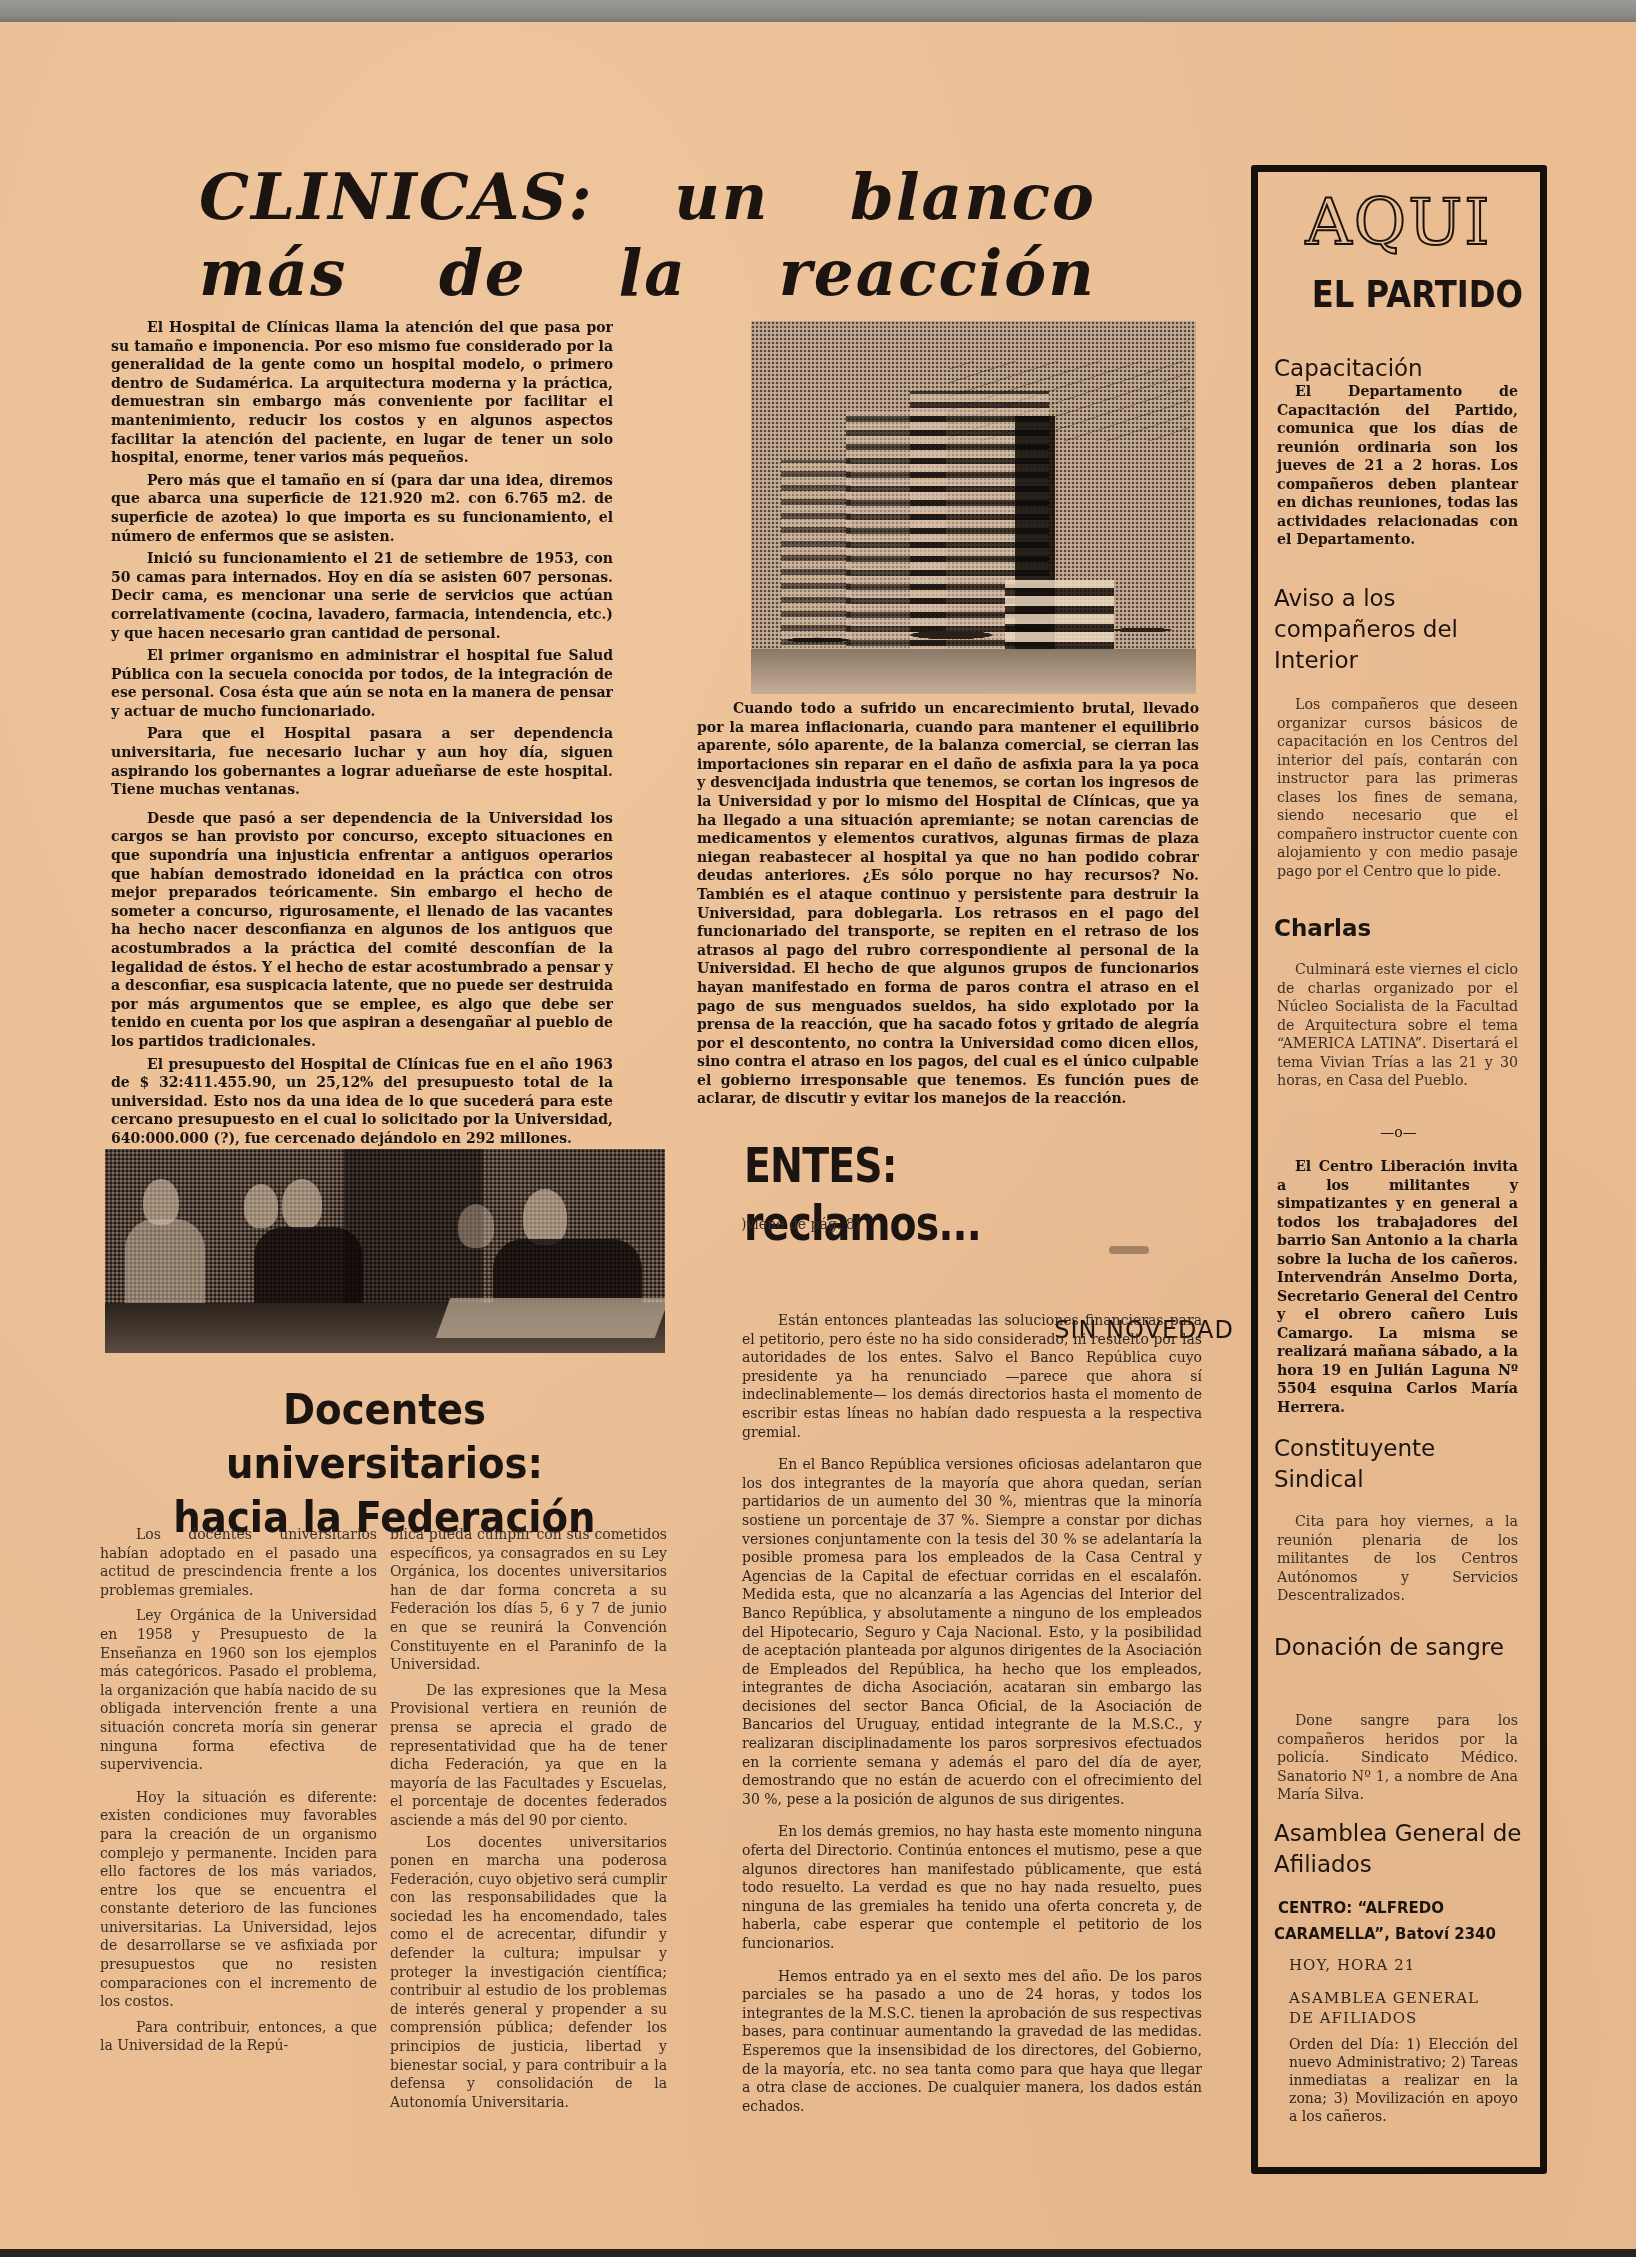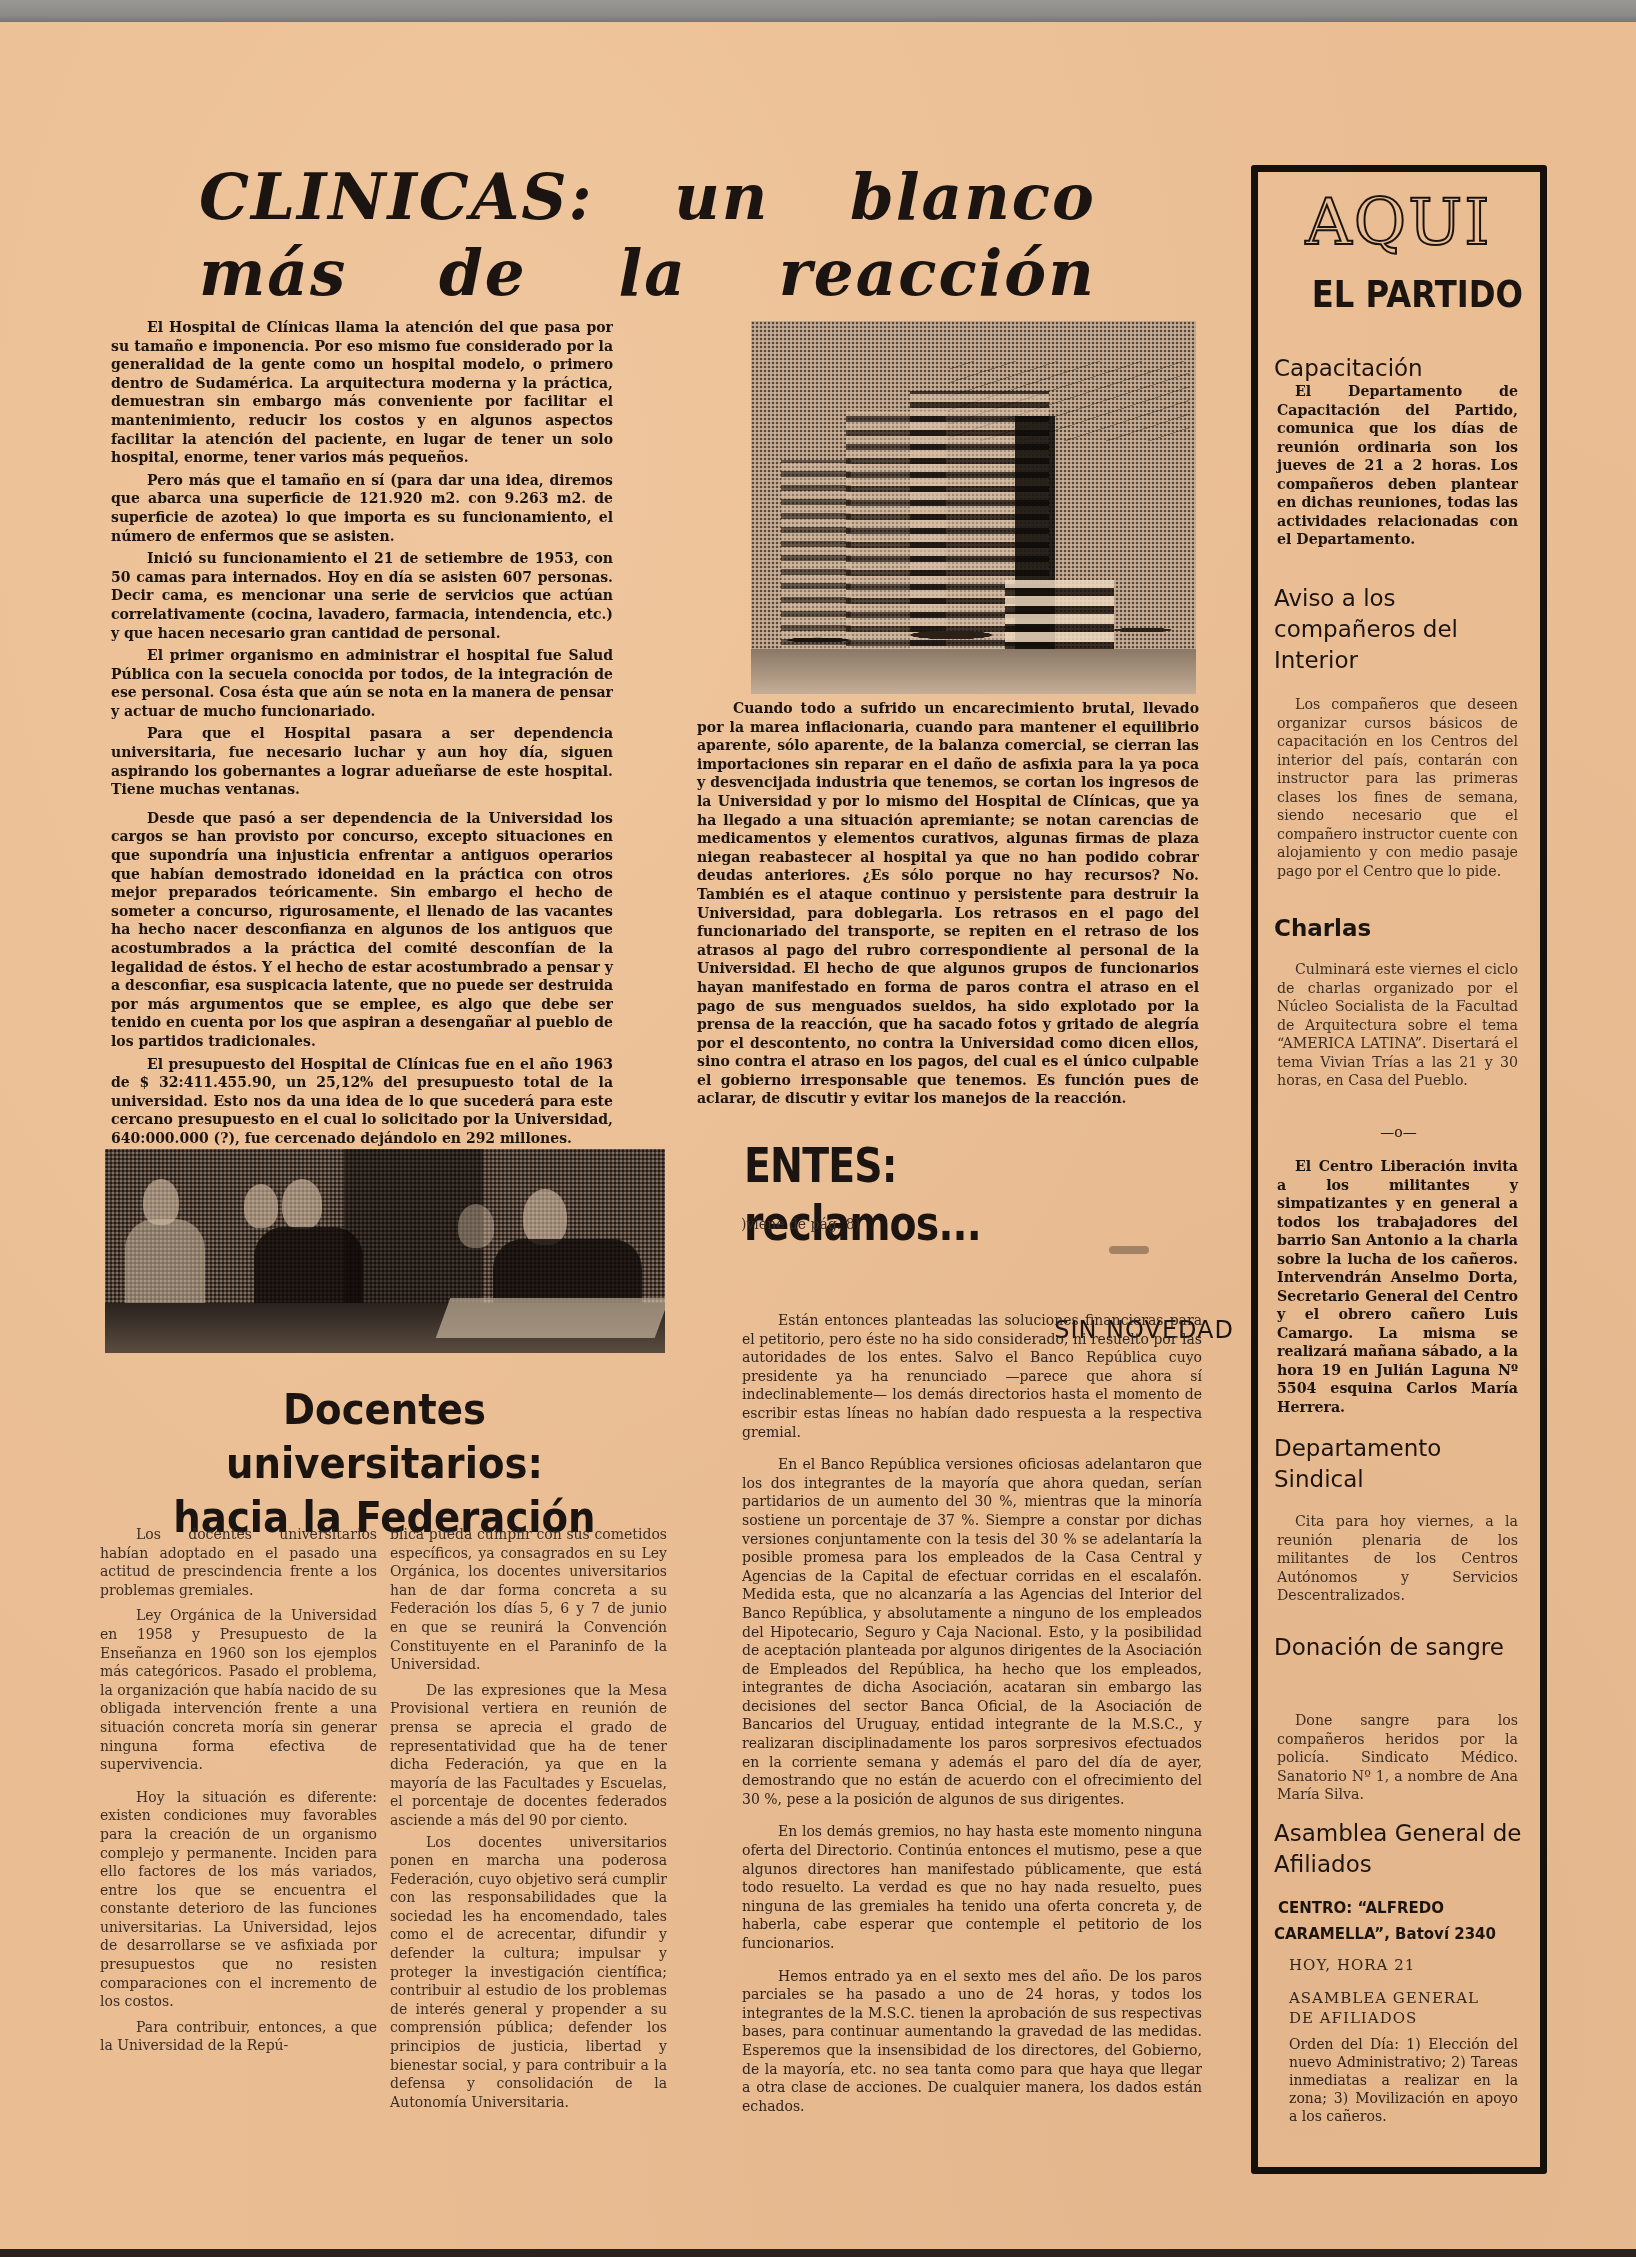--- a/index.html
+++ b/index.html
@@ -155,21 +155,21 @@
 <div class="paper"></div>
 <div class="scan-bottom"></div>
 
 <div class="abs headline-main">
   <span>CLINICAS: un blanco</span>
   <span>más de la reacción</span>
 </div>
 
 <div class="abs body-text col-left-1 bold-ish">
   <p>El Hospital de Clínicas llama la atención del que pasa por su tamaño e imponencia. Por eso mismo fue considerado por la generalidad de la gente como un hospital modelo, o primero dentro de Sudamérica. La arquitectura moderna y la práctica, demuestran sin embargo más conveniente por facilitar el mantenimiento, reducir los costos y en algunos aspectos facilitar la atención del paciente, en lugar de tener un solo hospital, enorme, tener varios más pequeños.</p>
-  <p>Pero más que el tamaño en sí (para dar una idea, diremos que abarca una superficie de 121.920 m2. con 9.263 m2. de superficie de azotea) lo que importa es su funcionamiento, el número de enfermos que se asisten.</p>
+  <p>Pero más que el tamaño en sí (para dar una idea, diremos que abarca una superficie de 121.920 m2. con 6.765 m2. de superficie de azotea) lo que importa es su funcionamiento, el número de enfermos que se asisten.</p>
   <p>Inició su funcionamiento el 21 de setiembre de 1953, con 50 camas para internados. Hoy en día se asisten 607 personas. Decir cama, es mencionar una serie de servicios que actúan correlativamente (cocina, lavadero, farmacia, intendencia, etc.) y que hacen necesario gran cantidad de personal.</p>
   <p>El primer organismo en administrar el hospital fue Salud Pública con la secuela conocida por todos, de la integración de ese personal. Cosa ésta que aún se nota en la manera de pensar y actuar de mucho funcionariado.</p>
   <p>Para que el Hospital pasara a ser dependencia universitaria, fue necesario luchar y aun hoy día, siguen aspirando los gobernantes a lograr adueñarse de este hospital. Tiene muchas ventanas.</p>
   <p style="margin-top:10px">Desde que pasó a ser dependencia de la Universidad los cargos se han provisto por concurso, excepto situaciones en que supondría una injusticia enfrentar a antiguos operarios que habían demostrado idoneidad en la práctica con otros mejor preparados teóricamente. Sin embargo el hecho de someter a concurso, rigurosamente, el llenado de las vacantes ha hecho nacer desconfianza en algunos de los antiguos que acostumbrados a la práctica del comité desconfían de la legalidad de éstos. Y el hecho de estar acostumbrado a pensar y a desconfiar, esa suspicacia latente, que no puede ser destruida por más argumentos que se emplee, es algo que debe ser tenido en cuenta por los que aspiran a desengañar al pueblo de los partidos tradicionales.</p>
   <p>El presupuesto del Hospital de Clínicas fue en el año 1963 de $ 32:411.455.90, un 25,12% del presupuesto total de la universidad. Esto nos da una idea de lo que sucederá para este cercano presupuesto en el cual lo solicitado por la Universidad, 640:000.000 (?), fue cercenado dejándolo en 292 millones.</p>
 </div>
 
 <div class="abs photo photo-hospital">
   <div class="sky-lines"></div>
   <div class="bldg bldg-a"></div>
@@ -242,21 +242,21 @@
 
 <div class="abs side-h" style="top:913px;font-weight:bold">Charlas</div>
 <div class="abs side-text light" style="top:960px">
   <p>Culminará este viernes el ciclo de charlas organizado por el Núcleo Socialista de la Facultad de Arquitectura sobre el tema “AMERICA LATINA”. Disertará el tema Vivian Trías a las 21 y 30 horas, en Casa del Pueblo.</p>
 </div>
 <div class="abs sep" style="top:1124px">—o—</div>
 <div class="abs side-text side-bold" style="top:1157px">
   <p>El Centro Liberación invita a los militantes y simpatizantes y en general a todos los trabajadores del barrio San Antonio a la charla sobre la lucha de los cañeros. Intervendrán Anselmo Dorta, Secretario General del Centro y el obrero cañero Luis Camargo. La misma se realizará mañana sábado, a la hora 19 en Julián Laguna Nº 5504 esquina Carlos María Herrera.</p>
 </div>
 
-<div class="abs side-h" style="top:1433px">Departamento Sindical</div>
+<div class="abs side-h" style="top:1433px">Constituyente Sindical</div>
 <div class="abs side-text light" style="top:1512px">
   <p>Cita para hoy viernes, a la reunión plenaria de los militantes de los Centros Autónomos y Servicios Descentralizados.</p>
 </div>
 
 <div class="abs side-h" style="top:1632px">Donación de sangre</div>
 <div class="abs side-text light" style="top:1711px">
   <p>Done sangre para los compañeros heridos por la policía. Sindicato Médico. Sanatorio Nº 1, a nombre de Ana María Silva.</p>
 </div>
 
 <div class="abs side-h" style="top:1818px">Asamblea General de Afiliados</div>

